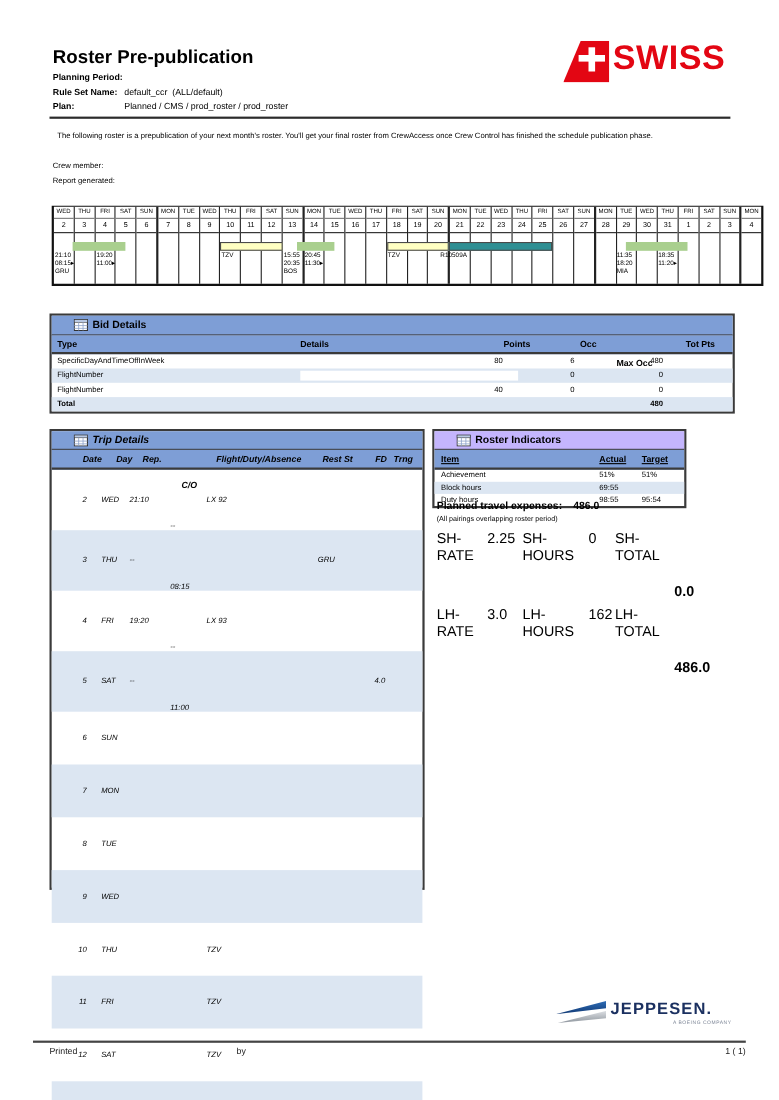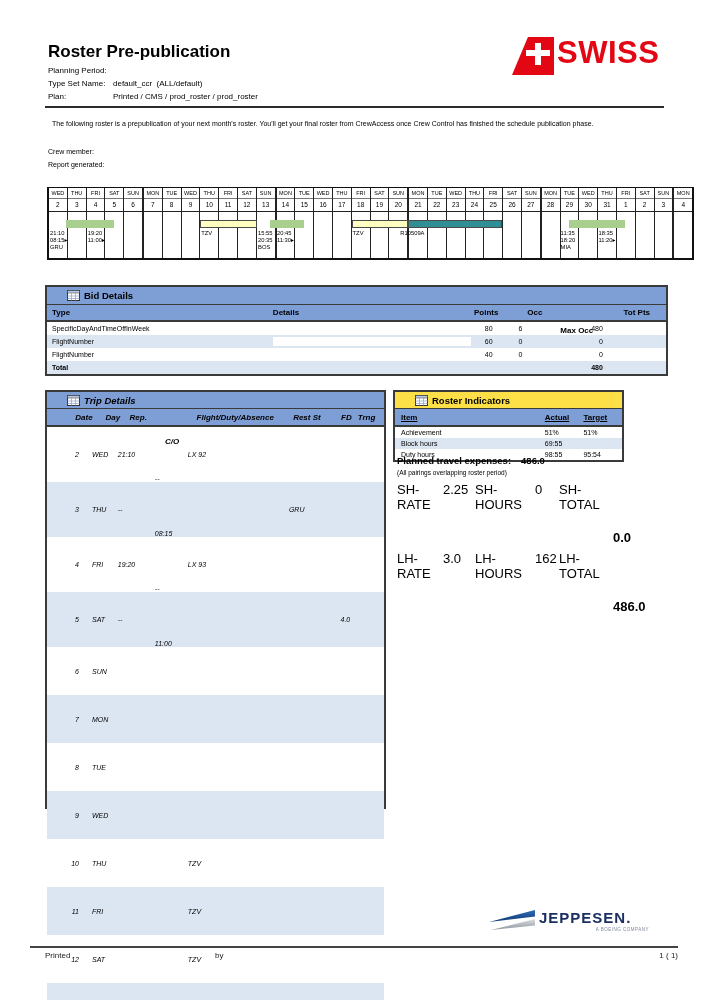--- a/index.html
+++ b/index.html
@@ -3,21 +3,21 @@
 <meta charset="utf-8">
 <style>
   html,body{margin:0;padding:0;background:#fff;}
   .page{position:relative;width:708px;height:1000px;background:#fff;overflow:hidden;
         font-family:"Liberation Sans",sans-serif;color:#000;}
 
   
   .doc-title{position:absolute;left:48px;top:42px;font-size:17px;font-weight:bold;}
   .hdr-fields{position:absolute;left:48px;top:66px;font-size:8px;}
   .hdr-field{height:13px;display:flex;}
-  .hdr-field .lbl{font-weight:normal;width:65px;}
+  .hdr-field .lbl{font-weight:bold;width:65px;}
   .hdr-field .val{white-space:pre;}
   .hdr-rule{position:absolute;left:45px;top:106px;width:619px;height:2px;background:#2b2b2b;}
 
   .swiss-tail{position:absolute;left:512px;top:37px;width:42px;height:38px;background:#E30613;
               clip-path:polygon(38% 0,100% 0,100% 100%,0 100%);}
   .swiss-cross-v{position:absolute;left:54%;top:15%;width:16%;height:60%;background:#fff;}
   .swiss-cross-h{position:absolute;left:34%;top:34%;width:56%;height:16%;background:#fff;}
   .swiss-word{position:absolute;left:557px;top:35px;font-size:31px;font-weight:bold;color:#E30613;letter-spacing:.5px;}
 
   .disclaimer{position:absolute;left:52px;top:120px;font-size:7px;white-space:nowrap;}
@@ -46,21 +46,21 @@
   .hdr-row{display:flex;align-items:center;font-size:8px;font-weight:bold;border-bottom:2px solid #3a3a3a;}
   .alt{background:#DCE6F2;}
 
   
   .bid{left:45px;top:285px;width:619px;}
   .bid .hdr-row{height:15px;gap:16px;}
   .bid-row{height:13px;display:flex;align-items:center;font-size:7px;position:relative;}
   .bid-row.total{font-weight:bold;}
   .c-type{width:36%;padding-left:5px;box-sizing:border-box;}
   .c-details{width:29%;}
-  .c-points{width:7%;text-align:right;}
+  .c-points{width:7%;text-align:left;}
   .c-occ{width:4.8%;text-align:right;}
   .c-maxocc{width:6%;text-align:right;margin-top:36px;}
   .c-totpts{width:7%;text-align:right;}
   .c-sp{flex:1;}
   .details-box{position:absolute;left:36.5%;top:2px;width:32%;height:9px;background:#fff;}
 
   
   .trip{left:45px;top:390px;width:337px;font-style:italic;}
   .trip .sect-title{height:16px;}
   .trip .hdr-row{height:16px;padding-left:15px;}
@@ -88,21 +88,21 @@
   .expenses{position:absolute;left:397px;top:455px;width:295px;}
   .exp-title{font-size:9.5px;font-weight:bold;}
   .exp-title .exp-total{margin-left:10px;}
   .exp-note{font-size:6.5px;margin-top:3px;}
   .exp-line{font-size:13px;margin-top:6px;display:flex;}
   .exp-line .lb1{width:46px;}  .exp-line .v1{width:32px;}
   .exp-line .lb2{width:60px;}  .exp-line .v2{width:24px;}
   .exp-line .lb3{width:54px;}  .exp-line .v3{font-weight:bold;margin-top:48px;}
 
   
-  .jeppesen{position:absolute;left:489px;top:905px;width:160px;height:35px;}
+  .jeppesen{position:absolute;left:505px;top:905px;width:160px;height:35px;}
   .jep-tri1{position:absolute;left:0;top:5px;width:46px;height:12px;
             background:linear-gradient(180deg,#2e6cb5,#123a75);
             clip-path:polygon(0 100%,100% 0,100% 55%);}
   .jep-tri2{position:absolute;left:2px;top:14px;width:44px;height:11px;
             background:linear-gradient(180deg,#dcdfe3,#8f969e);
             clip-path:polygon(0 100%,100% 0,100% 60%);}
   .jep-word{position:absolute;left:50px;top:4px;font-size:15px;font-weight:bold;color:#1B3060;letter-spacing:1px;}
   .jep-sub{position:absolute;right:0;top:22px;font-size:4.5px;color:#7d8697;letter-spacing:.5px;}
 
   .footer-rule{position:absolute;left:30px;top:946px;width:648px;height:2px;background:#444;}
@@ -118,26 +118,26 @@
 
 <div class="page">
 
   <div class="doc-title">Roster Pre-publication</div>
   <div class="hdr-fields">
     <div class="hdr-field">
       <span class="lbl">Planning Period:</span>
       <span class="val"></span>
     </div>
     <div class="hdr-field">
-      <span class="lbl">Type Set Name:</span>
+      <span class="lbl">Rule Set Name:</span>
       <span class="val">default_ccr  (ALL/default)</span>
     </div>
     <div class="hdr-field">
       <span class="lbl">Plan:</span>
-      <span class="val">Printed / CMS / prod_roster / prod_roster</span>
+      <span class="val">Planned / CMS / prod_roster / prod_roster</span>
     </div>
   </div>
   <div class="swiss-tail">
     <div class="swiss-cross-v"></div>
     <div class="swiss-cross-h"></div>
   </div>
   <div class="swiss-word">SWISS</div>
   <div class="hdr-rule"></div>
 
   <div class="disclaimer">The following roster is a prepublication of your next month's roster. You'll get your final roster from CrewAccess once Crew Control has finished the schedule publication phase.</div>
@@ -795,21 +795,21 @@
           <span class="t-co"></span>
           <span class="t-flight"></span>
           <span class="t-rest"></span>
           <span class="t-fd"></span>
           <span class="t-trng"></span>
         </div>
       </div>
   </div>
 
   <div class="sect indic">
-    <div class="sect-title" style="background: #fde047;">
+    <div class="sect-title" style="background: #c4b5fd;">
       <svg class="tbl-icon" viewBox="0 0 13 11">
         <rect x="0.5" y="0.5" width="12" height="10" fill="#ffffff" stroke="#333"></rect>
         <rect x="0.5" y="0.5" width="12" height="2.5" fill="#b9c9e4" stroke="#333" stroke-width="0.5"></rect>
         <line x1="4.5" y1="3" x2="4.5" y2="10.5" stroke="#8aa0c8" stroke-width="0.7"></line>
         <line x1="8.5" y1="3" x2="8.5" y2="10.5" stroke="#8aa0c8" stroke-width="0.7"></line>
         <line x1="0.5" y1="6" x2="12.5" y2="6" stroke="#8aa0c8" stroke-width="0.7"></line>
         <line x1="0.5" y1="8.5" x2="12.5" y2="8.5" stroke="#8aa0c8" stroke-width="0.7"></line>
       </svg>
       <span>Roster Indicators</span>
     </div>

